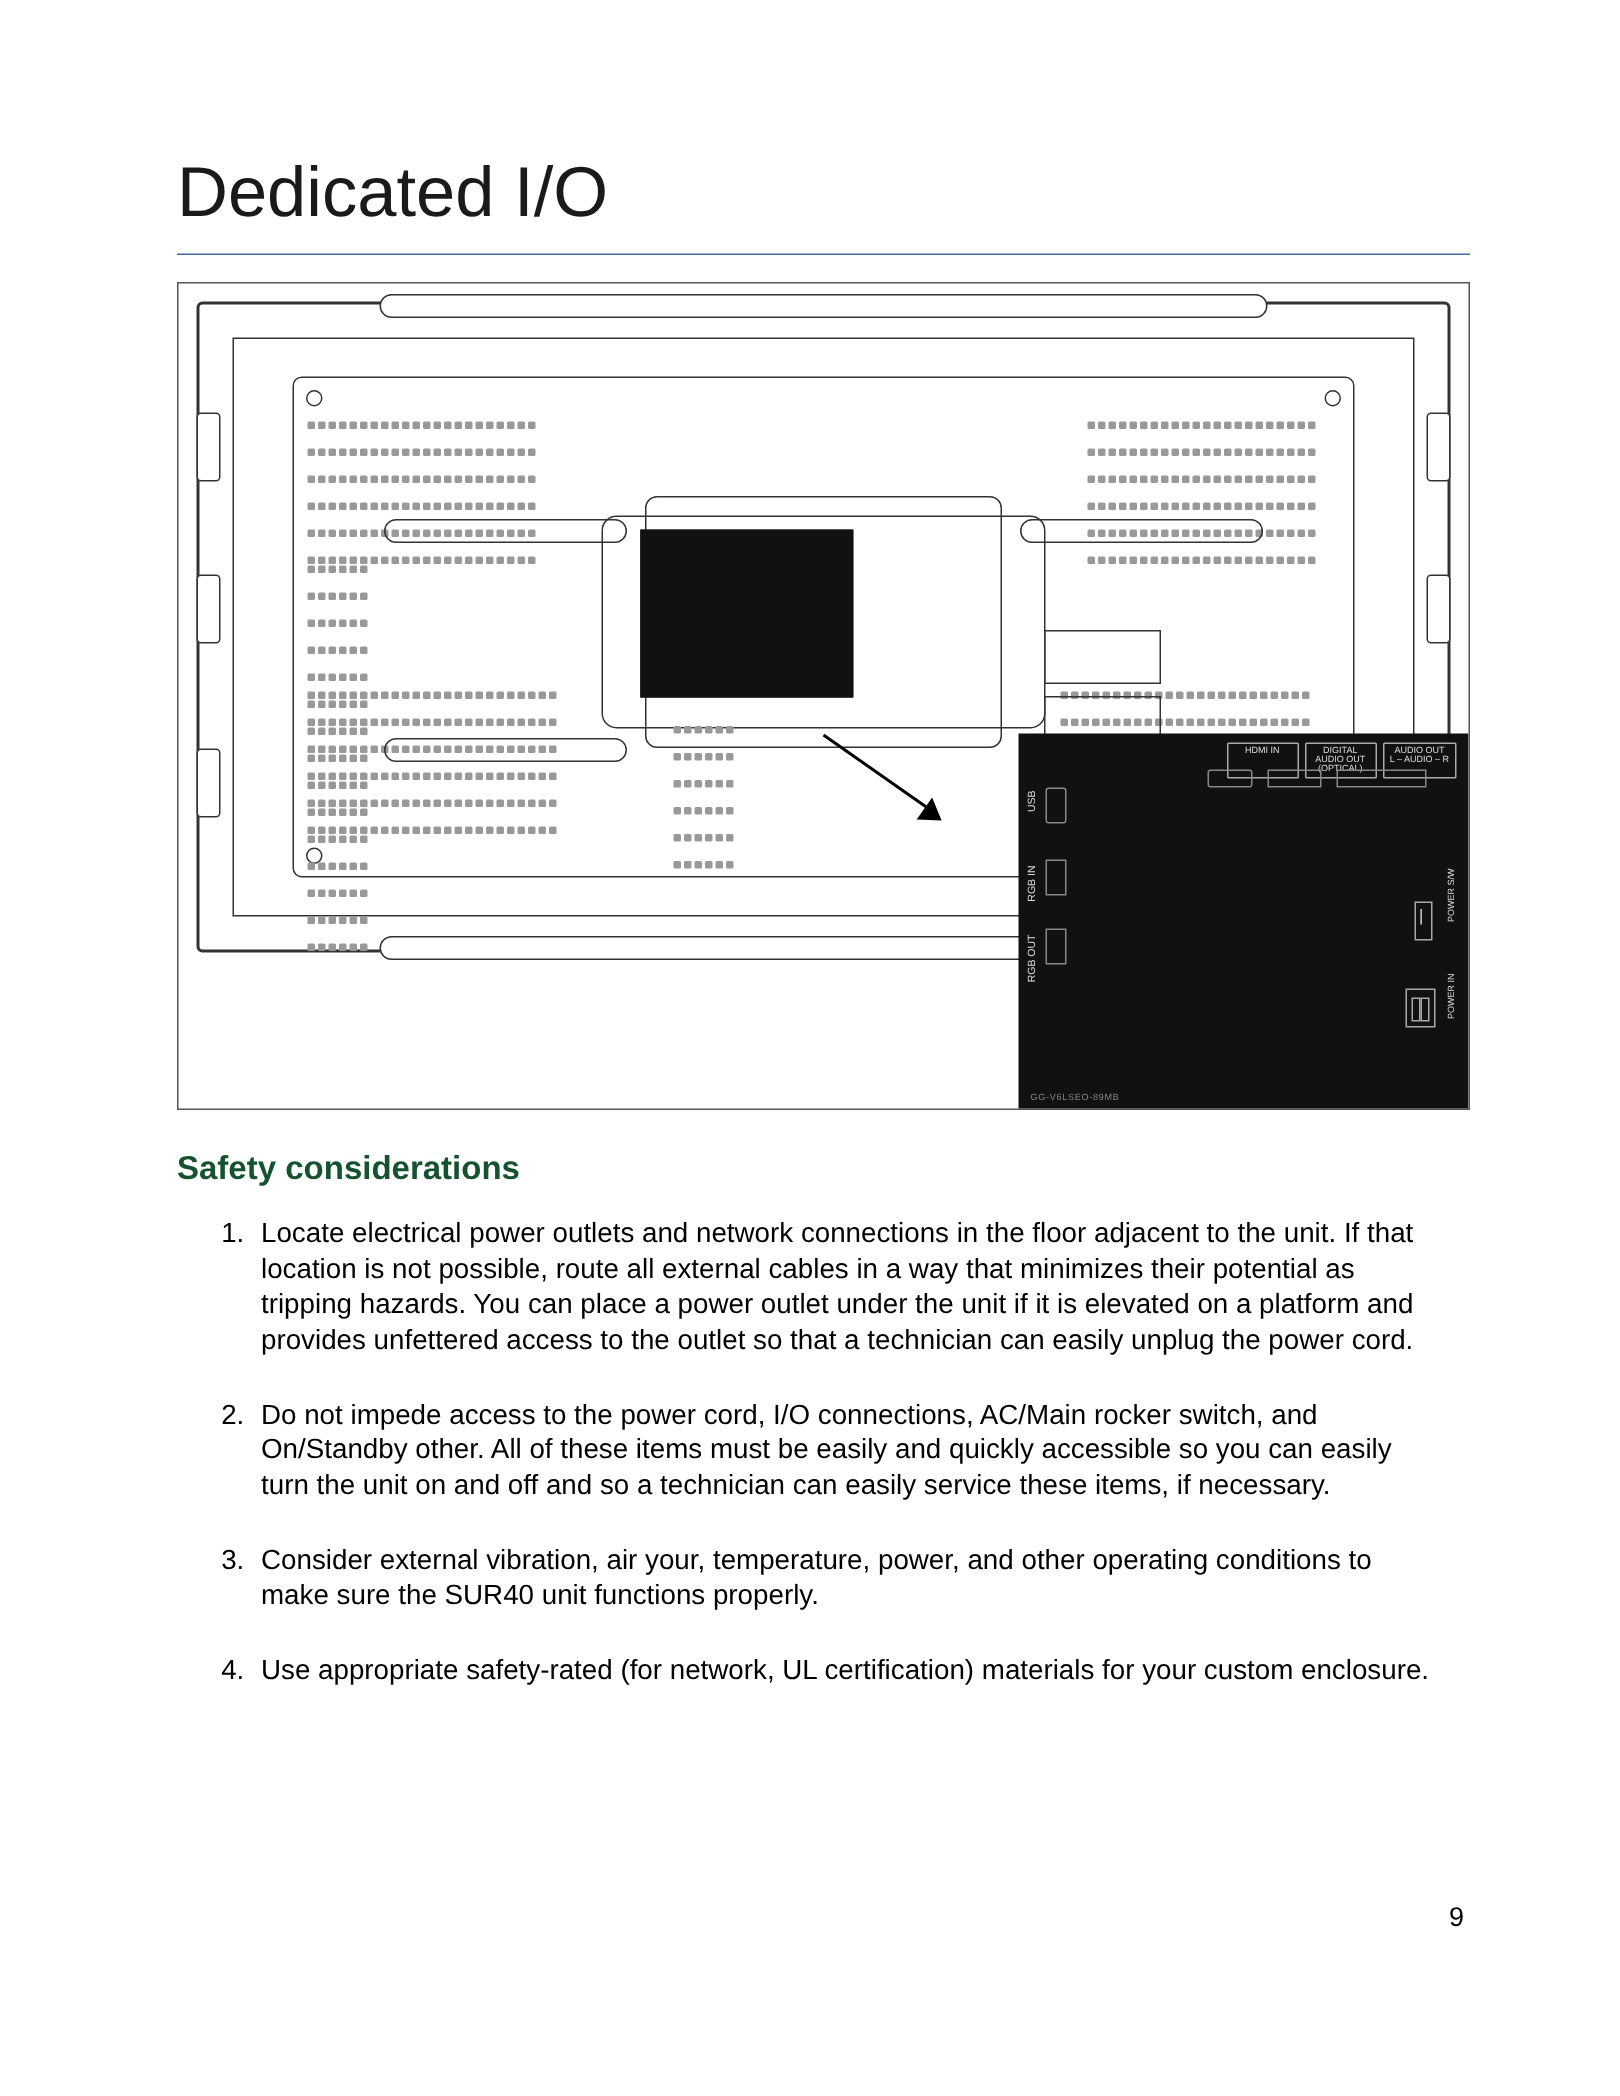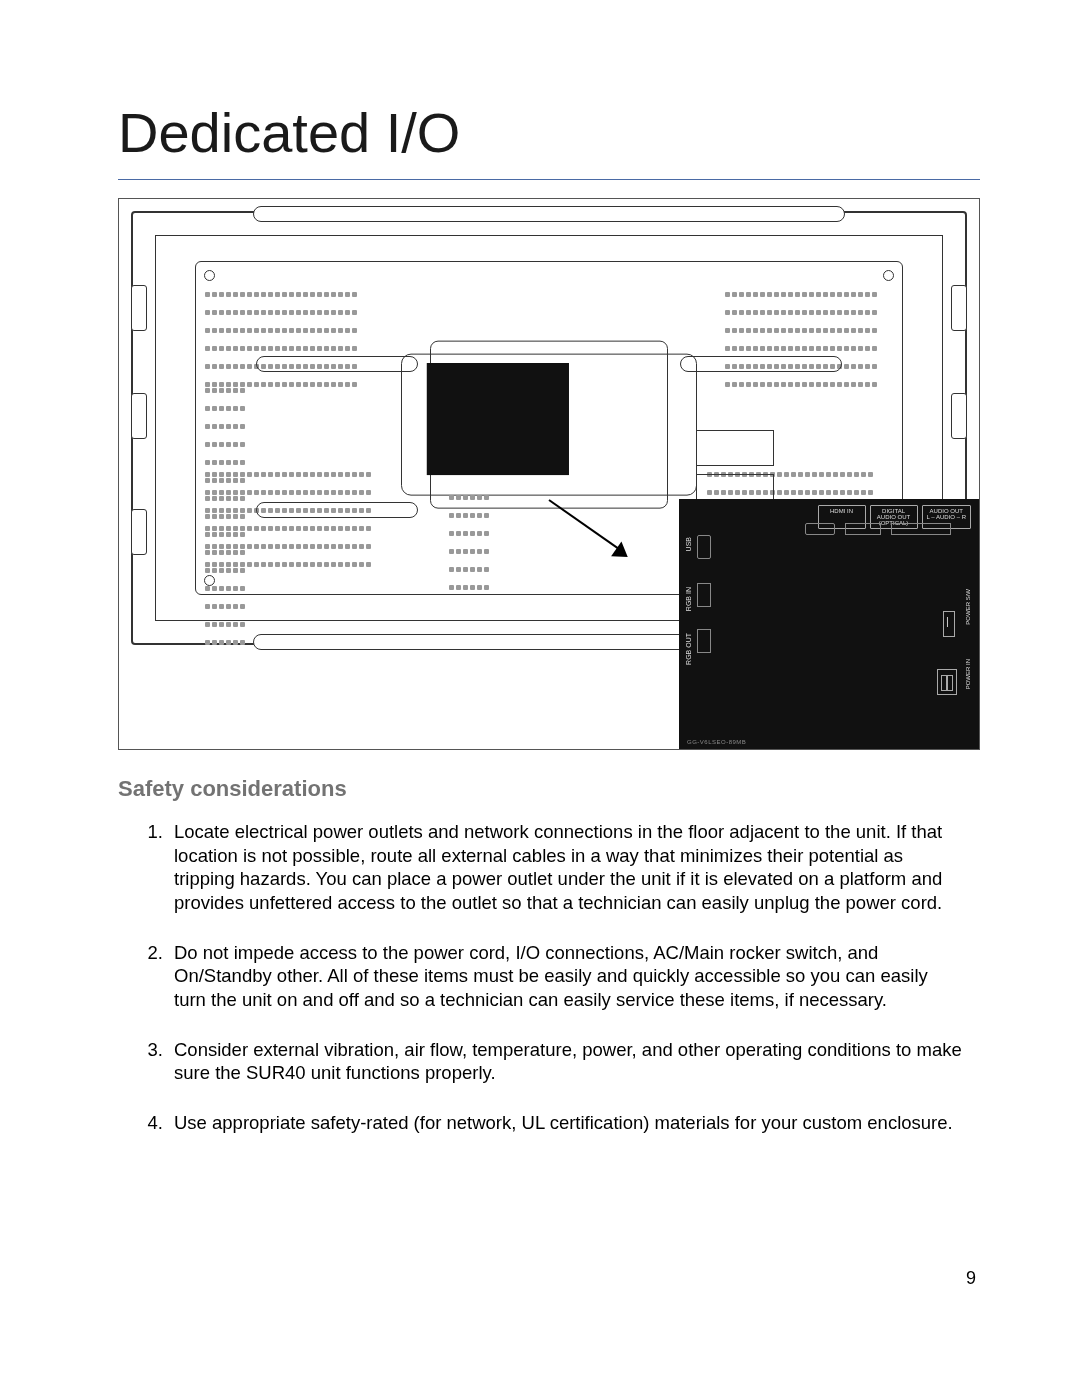--- a/index.html
+++ b/index.html
@@ -1,18 +1,18 @@
 <!DOCTYPE html>
 <html><head>
 <meta charset="utf-8">
 <style>
   html,body{margin:0;padding:0;background:#fff;color:#000;}
   body{width:1080px;height:1397px;position:relative;font-family:Arial,Helvetica,sans-serif;}
   .page{box-sizing:border-box;padding:100px 100px 0 118px;}
-  .title{font-size:56px;font-weight:400;color:#1a1a1a;border-bottom:1px solid #4a6aa5;padding-bottom:14px;margin:0 0 18px 0;}
+  .title{font-size:47px;font-weight:400;color:#1a1a1a;border-bottom:1px solid #4a6aa5;padding-bottom:14px;margin:0 0 18px 0;}
   .figure{border:1px solid #555;padding:10px;position:relative;height:530px;background:#fff;overflow:hidden;}
   .chassis{position:absolute;left:12px;top:12px;right:12px;height:430px;border:2px solid #333;border-radius:4px;}
   .chassis::before{content:"";position:absolute;inset:22px;border:1.5px solid #333;}
   
   .tab{position:absolute;width:14px;height:44px;border:1.5px solid #333;border-radius:3px;background:#fff;}
   .tab.l1{left:-2px;top:72px;} .tab.l2{left:-2px;top:180px;} .tab.l3{left:-2px;top:296px;}
   .tab.r1{right:-2px;top:72px;} .tab.r2{right:-2px;top:180px;} .tab.r3{right:-2px;top:296px;}
   .inner{position:absolute;left:62px;right:62px;top:48px;bottom:48px;border:1.5px solid #333;border-radius:6px;}
   .screw{position:absolute;width:9px;height:9px;border:1.5px solid #333;border-radius:50%;}
   .screw.s1{left:8px;top:8px;} .screw.s2{right:8px;top:8px;} .screw.s3{left:8px;bottom:8px;} .screw.s4{right:8px;bottom:8px;}
@@ -49,21 +49,21 @@
   .pwrboxA{position:absolute;right:24px;top:112px;width:10px;height:24px;border:1px solid #aaa;}
   .pwrboxA::after{content:"|";color:#ddd;position:absolute;left:2px;top:3px;font-size:11px;}
   .pwrboxB{position:absolute;right:22px;top:170px;width:18px;height:24px;border:1px solid #aaa;}
   .pwrboxB::before,.pwrboxB::after{content:"";position:absolute;top:5px;width:4px;height:14px;border:1px solid #aaa;}
   .pwrboxB::before{left:3px;} .pwrboxB::after{right:3px;}
   .calloutfoot{position:absolute;left:8px;bottom:6px;color:#888;font-size:6px;letter-spacing:0.5px;}
   
   .arrow{position:absolute;z-index:4;}
   .arrow.line{left:430px;top:300px;width:90px;height:2px;background:#000;transform-origin:left center;transform:rotate(35deg);}
   .arrow.head{left:496px;top:345px;width:0;height:0;border-left:14px solid #000;border-top:9px solid transparent;border-bottom:9px solid transparent;transform:rotate(35deg);}
-  .subhead{font-family:Arial,Helvetica,sans-serif;font-weight:700;font-size:22px;margin:26px 0 18px 0;color:#737373;}
+  .subhead{font-family:Arial,Helvetica,sans-serif;font-weight:700;font-size:22px;margin:26px 0 18px 0;color:#14532d;}
   ol.safety{font-size:18.5px;line-height:1.28;color:#000;padding-left:34px;margin:16px;}
   ol.safety li{margin-bottom:26px;padding-left:6px;}
   .pagenum{position:absolute;right:104px;bottom:108px;font-size:18px;}
 </style>
 </head>
 <body>
 
 <div class="page">
   <h1 class="title">Dedicated I/O</h1>
 
@@ -129,18 +129,18 @@
       <div class="pwrboxB"></div>
       <div class="calloutfoot">GG-V6LSEO-89MB</div>
     </div>
   </div>
 
   <h2 class="subhead">Safety considerations</h2>
 
   <ol class="safety">
     <li>Locate electrical power outlets and network connections in the floor adjacent to the unit. If that location is not possible, route all external cables in a way that minimizes their potential as tripping hazards. You can place a power outlet under the unit if it is elevated on a platform and provides unfettered access to the outlet so that a technician can easily unplug the power cord.</li>
     <li>Do not impede access to the power cord, I/O connections, AC/Main rocker switch, and On/Standby other. All of these items must be easily and quickly accessible so you can easily turn the unit on and off and so a technician can easily service these items, if necessary.</li>
-    <li>Consider external vibration, air flow, temperature, power, and other operating conditions to make sure the SUR40 unit functions properly.</li>
+    <li>Consider external vibration, air your, temperature, power, and other operating conditions to make sure the SUR40 unit functions properly.</li>
     <li>Use appropriate safety-rated (for network, UL certification) materials for your custom enclosure.</li>
   </ol>
 </div>
 
 <div class="pagenum">9</div>
 
 </body></html>

